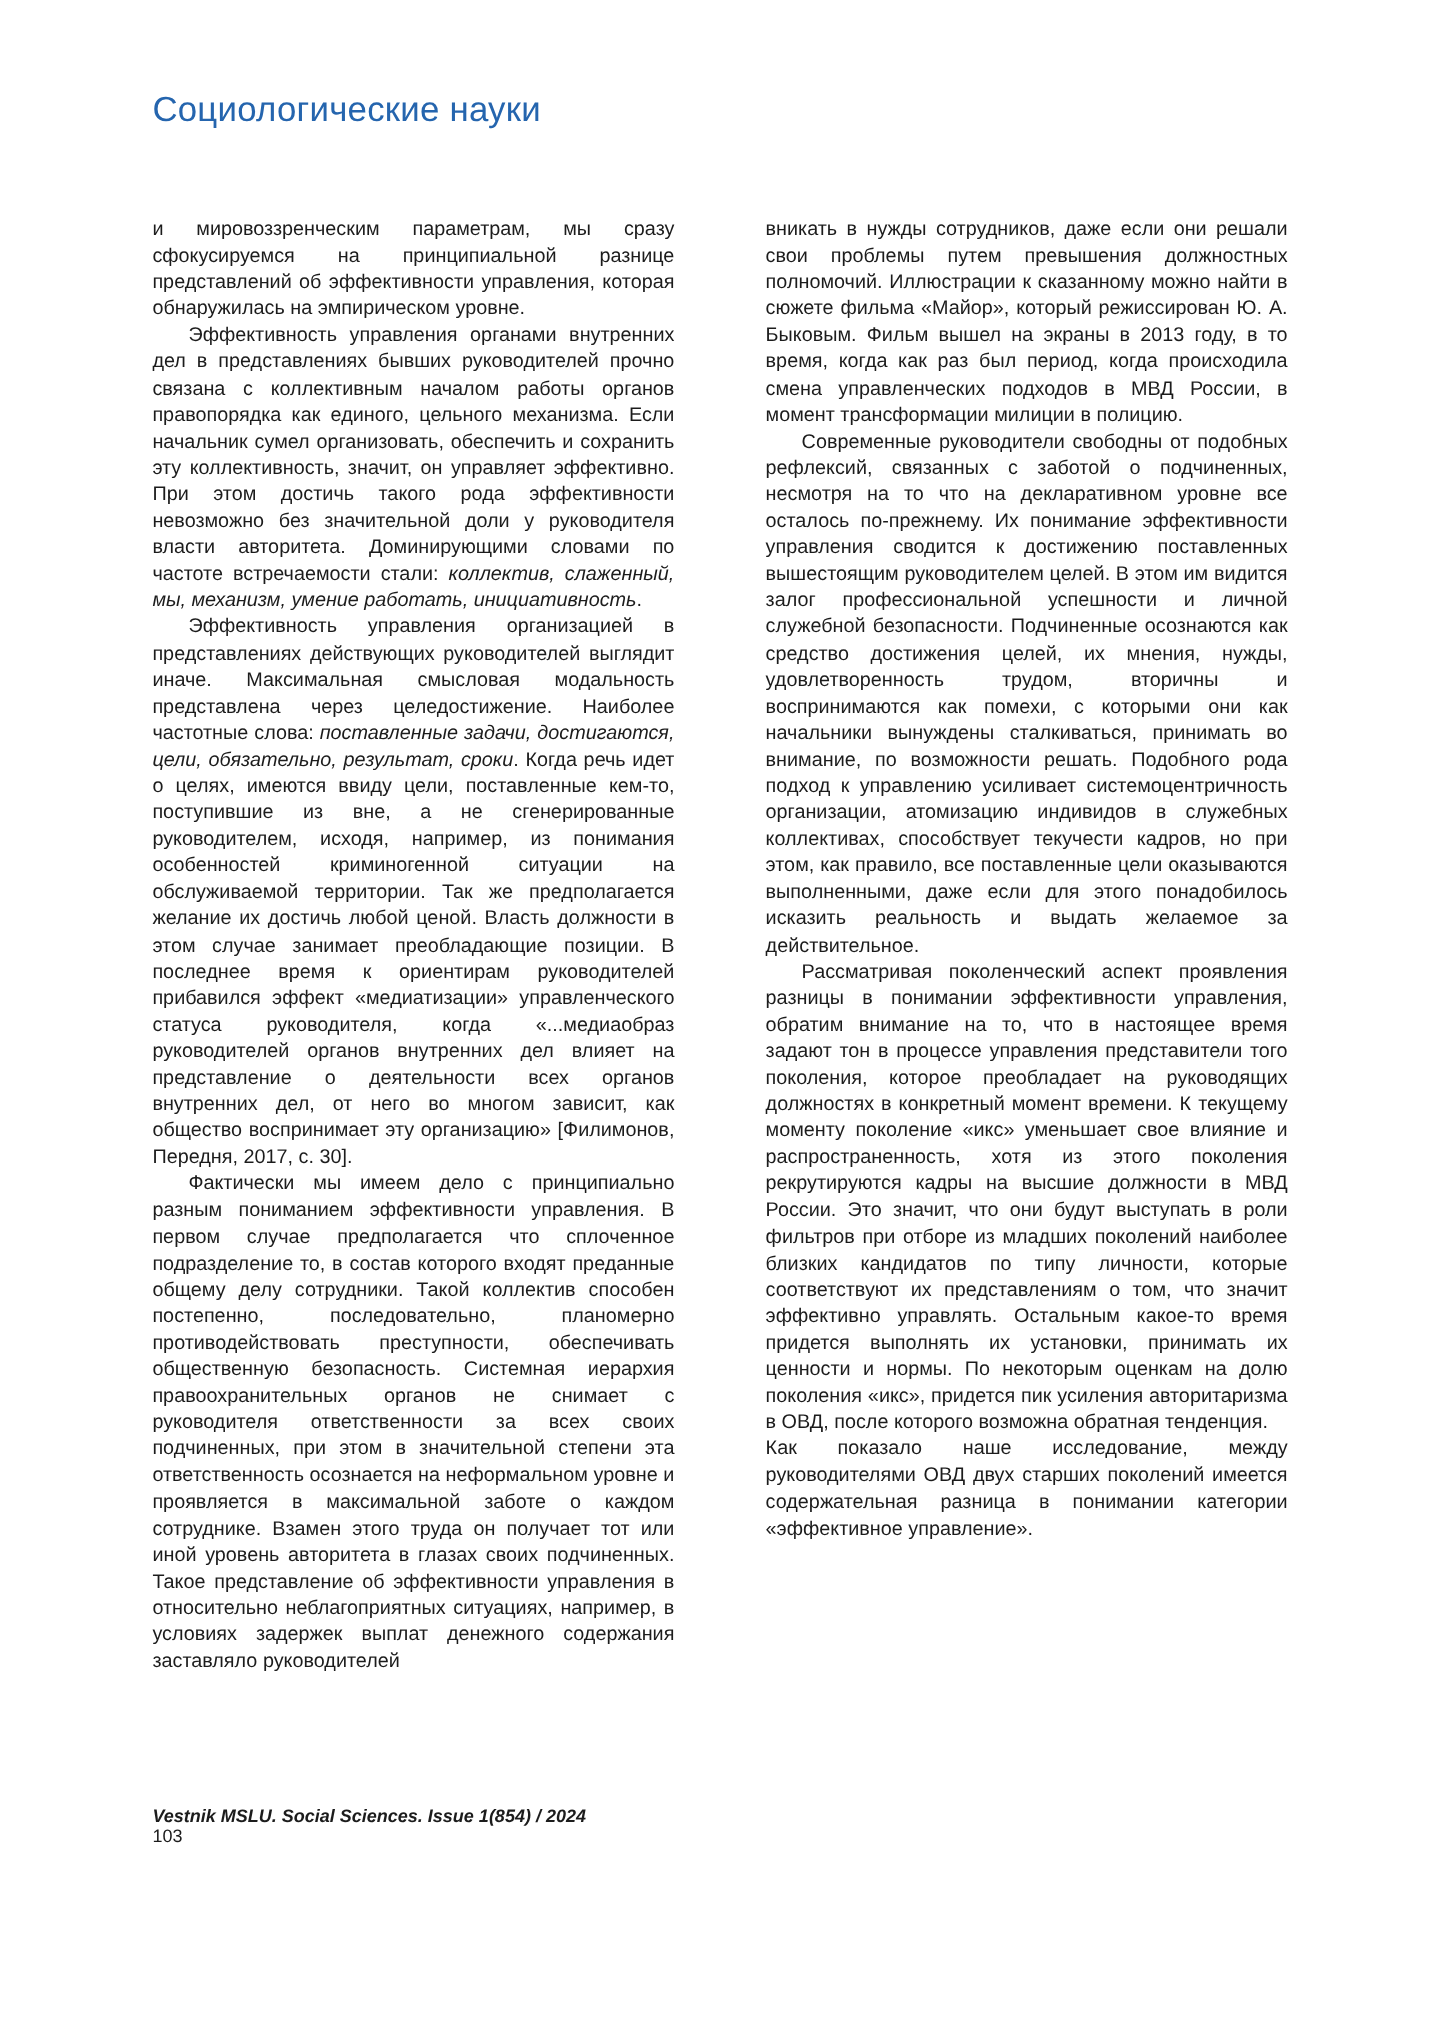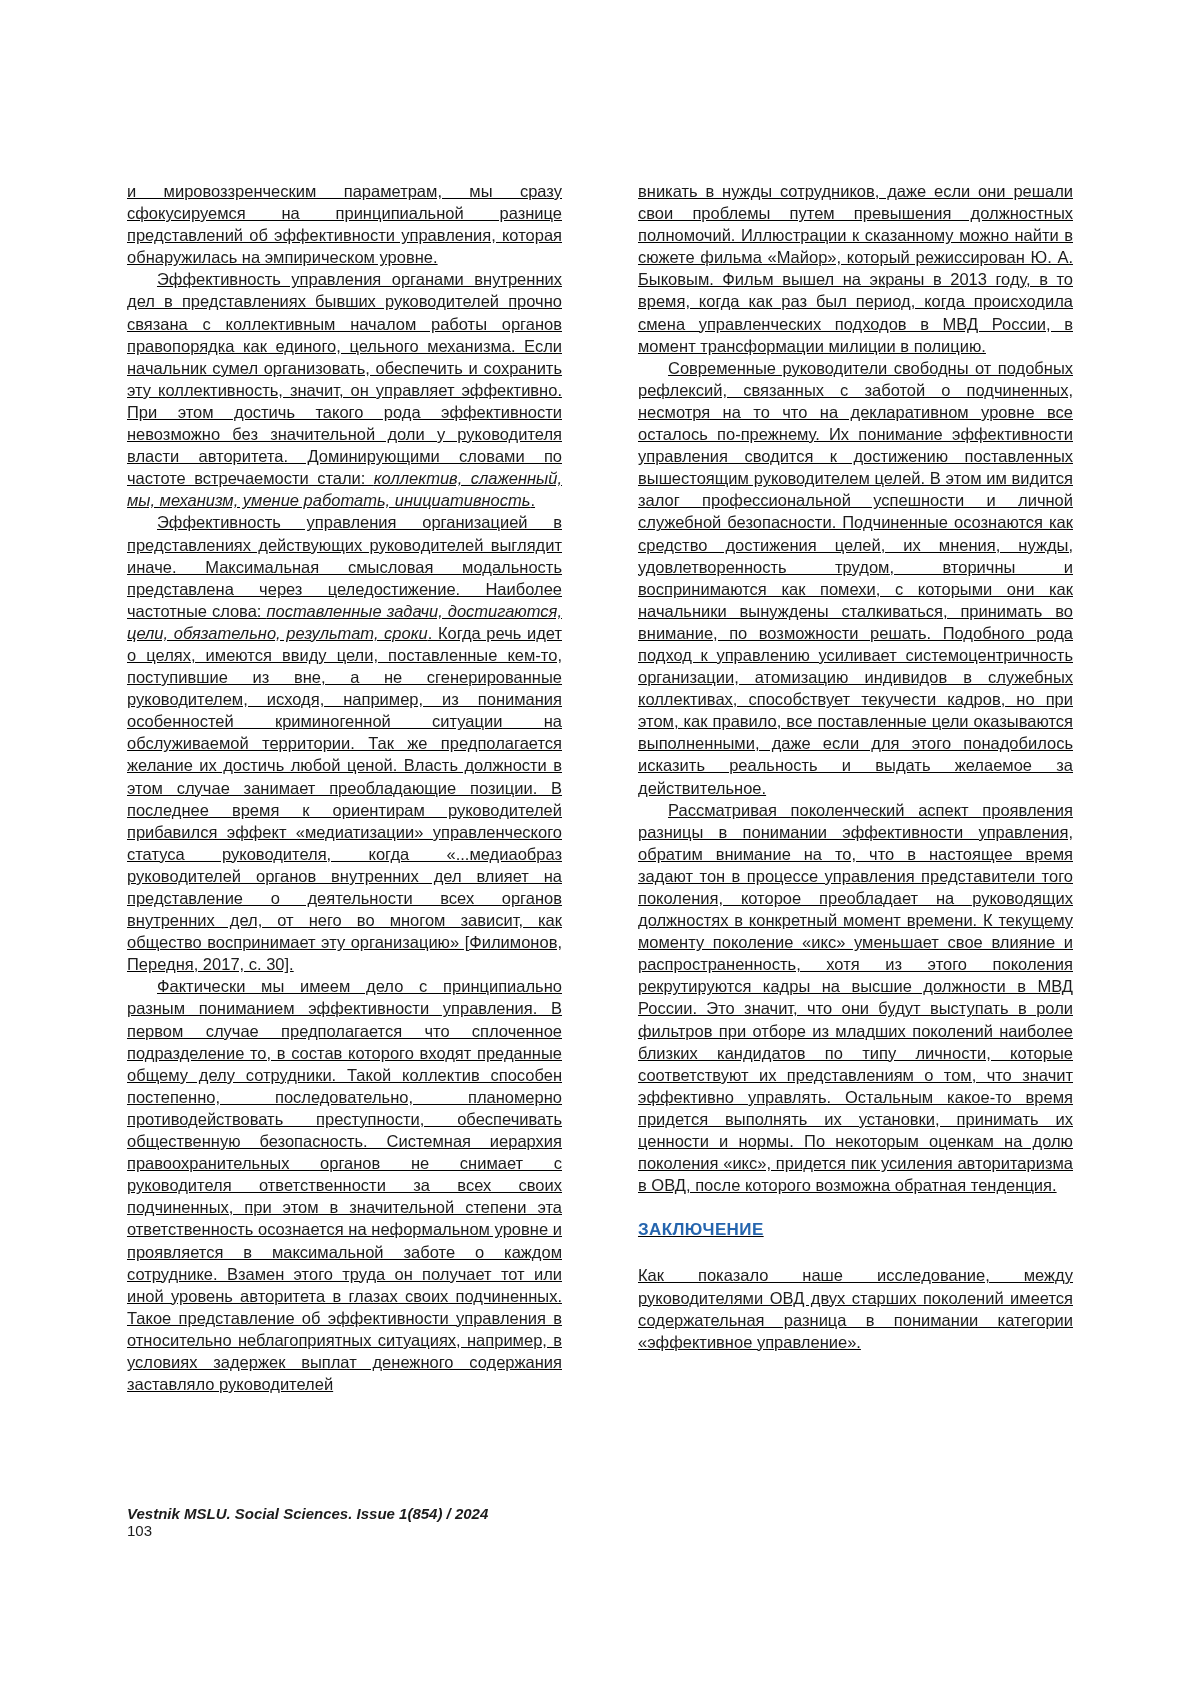--- a/index.html
+++ b/index.html
@@ -25,21 +25,20 @@
     letter-spacing: 0.2px;
     color: var(--accent, #2565ae);
   }
   .columns {
     position: absolute;
     left: 127px;
     top: 180px;
     width: 946px;
     display: flex;
     gap: 76px;
-    text-decoration: underline;
   }
   .column {
     width: 449px;
     text-align: justify;
     font-size: 16.5px;
     line-height: 22.1px;
     color: #1c1c1c;
     hyphens: auto;
     -webkit-hyphens: auto;
   }
@@ -78,33 +77,33 @@
   }
   .footer .pagenum {
     font-weight: normal;
   }
 </style>
 </head>
 <body>
 
 <div class="page">
 
+  <h1 class="page-title">Социологические науки</h1>
 
   <div class="columns">
     <div class="column">
         <p class="para"><span>и мировоззренческим параметрам, мы сразу сфокусируемся на принципиальной разнице представлений об эффективности управления, которая обнаружилась на эмпирическом уровне.</span></p>
         <p class="para indent"><span>Эффективность управления органами внутренних дел в представлениях бывших руководителей прочно связана с коллективным началом работы органов правопорядка как единого, цельного механизма. Если начальник сумел организовать, обеспечить и сохранить эту коллективность, значит, он управляет эффективно. При этом достичь такого рода эффективности невозможно без значительной доли у руководителя власти авторитета. Доминирующими словами по частоте встречаемости стали: </span><span class="it">коллектив, слаженный, мы, механизм, умение работать, инициативность</span><span>.</span></p>
         <p class="para indent"><span>Эффективность управления организацией в представлениях действующих руководителей выглядит иначе. Максимальная смысловая модальность представлена через целедостижение. Наиболее частотные слова: </span><span class="it">поставленные задачи, достигаются, цели, обязательно, результат, сроки</span><span>. Когда речь идет о целях, имеются ввиду цели, поставленные кем-то, поступившие из вне, а не сгенерированные руководителем, исходя, например, из понимания особенностей криминогенной ситуации на обслуживаемой территории. Так же предполагается желание их достичь любой ценой. Власть должности в этом случае занимает преобладающие позиции. В последнее время к ориентирам руководителей прибавился эффект «медиатизации» управленческого статуса руководителя, когда «...медиаобраз руководителей органов внутренних дел влияет на представление о деятельности всех органов внутренних дел, от него во многом зависит, как общество воспринимает эту организацию» [Филимонов, Передня, 2017, с. 30].</span></p>
         <p class="para indent"><span>Фактически мы имеем дело с принципиально разным пониманием эффективности управления. В первом случае предполагается что сплоченное подразделение то, в состав которого входят преданные общему делу сотрудники. Такой коллектив способен постепенно, последовательно, планомерно противодействовать преступности, обеспечивать общественную безопасность. Системная иерархия правоохранительных органов не снимает с руководителя ответственности за всех своих подчиненных, при этом в значительной степени эта ответственность осознается на неформальном уровне и проявляется в максимальной заботе о каждом сотруднике. Взамен этого труда он получает тот или иной уровень авторитета в глазах своих подчиненных. Такое представление об эффективности управления в относительно неблагоприятных ситуациях, например, в условиях задержек выплат денежного содержания заставляло руководителей</span></p>
       </div>
     <div class="column">
         <p class="para"><span>вникать в нужды сотрудников, даже если они решали свои проблемы путем превышения должностных полномочий. Иллюстрации к сказанному можно найти в сюжете фильма «Майор», который режиссирован Ю. А. Быковым. Фильм вышел на экраны в 2013 году, в то время, когда как раз был период, когда происходила смена управленческих подходов в МВД России, в момент трансформации милиции в полицию.</span></p>
         <p class="para indent"><span>Современные руководители свободны от подобных рефлексий, связанных с заботой о подчиненных, несмотря на то что на декларативном уровне все осталось по-прежнему. Их понимание эффективности управления сводится к достижению поставленных вышестоящим руководителем целей. В этом им видится залог профессиональной успешности и личной служебной безопасности. Подчиненные осознаются как средство достижения целей, их мнения, нужды, удовлетворенность трудом, вторичны и воспринимаются как помехи, с которыми они как начальники вынуждены сталкиваться, принимать во внимание, по возможности решать. Подобного рода подход к управлению усиливает системоцентричность организации, атомизацию индивидов в служебных коллективах, способствует текучести кадров, но при этом, как правило, все поставленные цели оказываются выполненными, даже если для этого понадобилось исказить реальность и выдать желаемое за действительное.</span></p>
         <p class="para indent"><span>Рассматривая поколенческий аспект проявления разницы в понимании эффективности управления, обратим внимание на то, что в настоящее время задают тон в процессе управления представители того поколения, которое преобладает на руководящих должностях в конкретный момент времени. К текущему моменту поколение «икс» уменьшает свое влияние и распространенность, хотя из этого поколения рекрутируются кадры на высшие должности в МВД России. Это значит, что они будут выступать в роли фильтров при отборе из младших поколений наиболее близких кандидатов по типу личности, которые соответствуют их представлениям о том, что значит эффективно управлять. Остальным какое-то время придется выполнять их установки, принимать их ценности и нормы. По некоторым оценкам на долю поколения «икс», придется пик усиления авторитаризма в ОВД, после которого возможна обратная тенденция.</span></p>
-        <div class="section-heading">ЗАКЛЮЧЕНИЕ</div>
         <p class="para"><span>Как показало наше исследование, между руководителями ОВД двух старших поколений имеется содержательная разница в понимании категории «эффективное управление».</span></p>
       </div>
   </div>
 
   <div class="footer">
     <span class="journal">Vestnik MSLU. Social Sciences. Issue 1(854) / 2024</span>
     <span class="pagenum">103</span>
   </div>
 
 </div>

